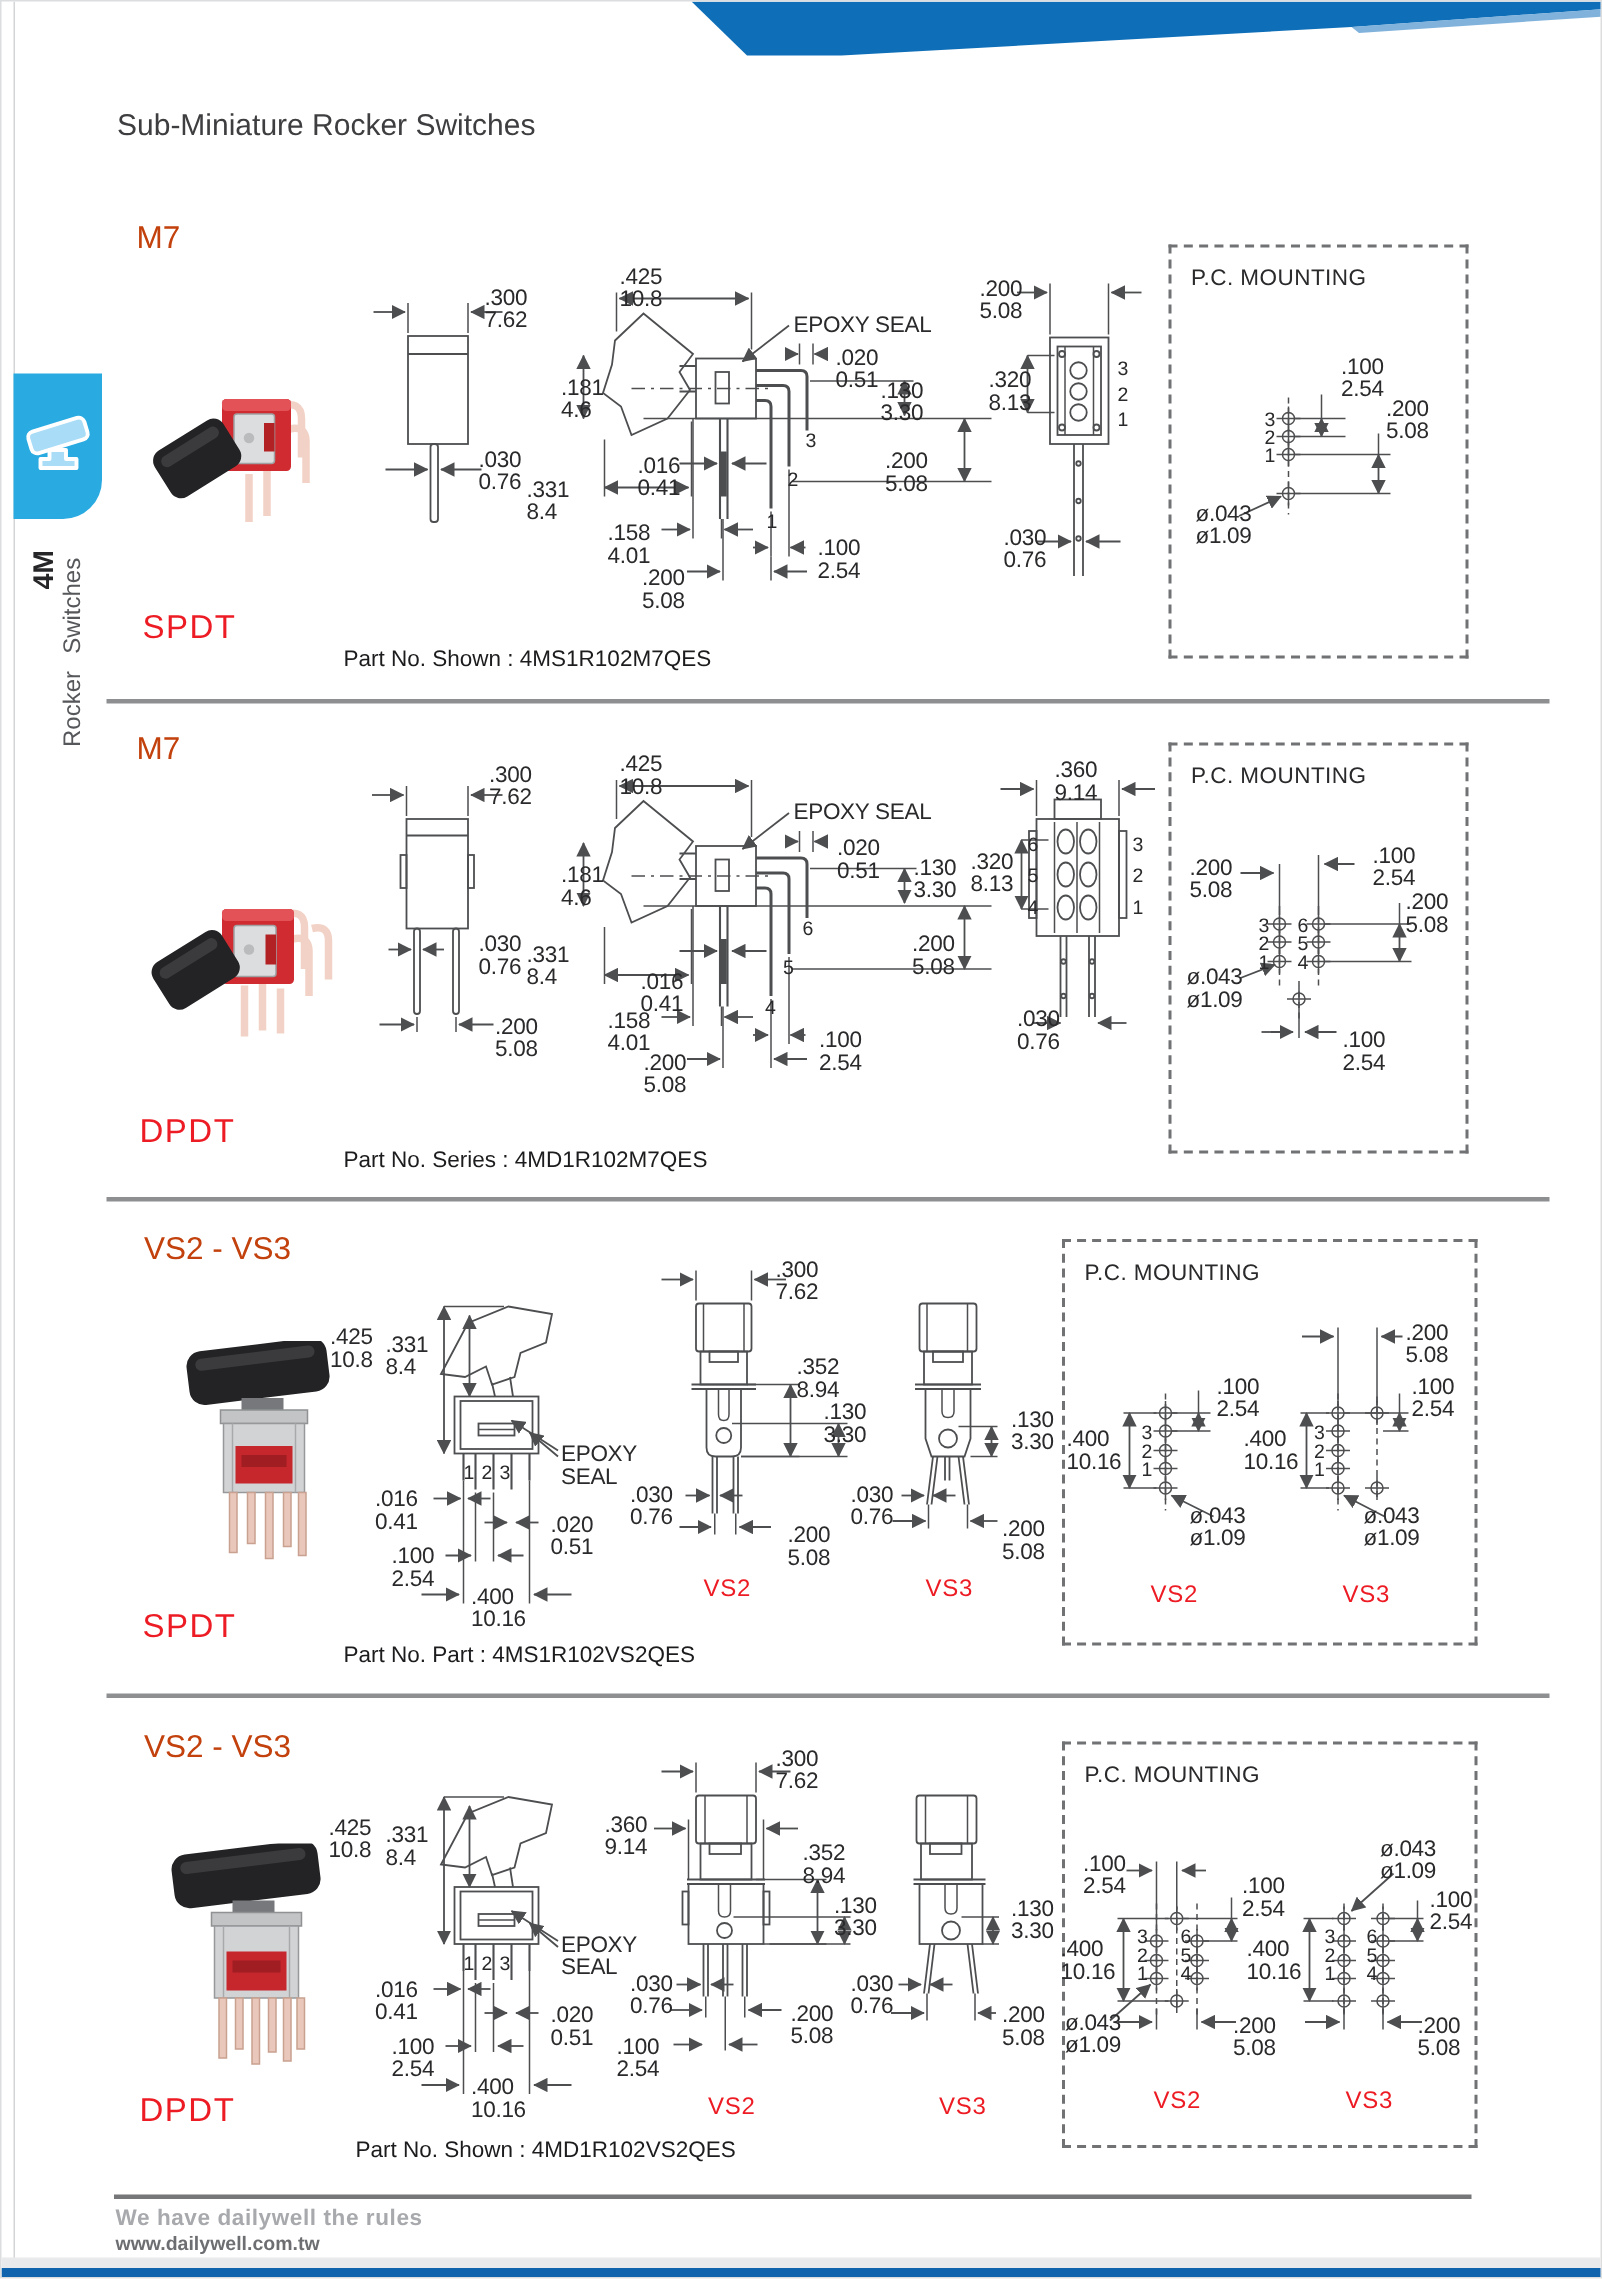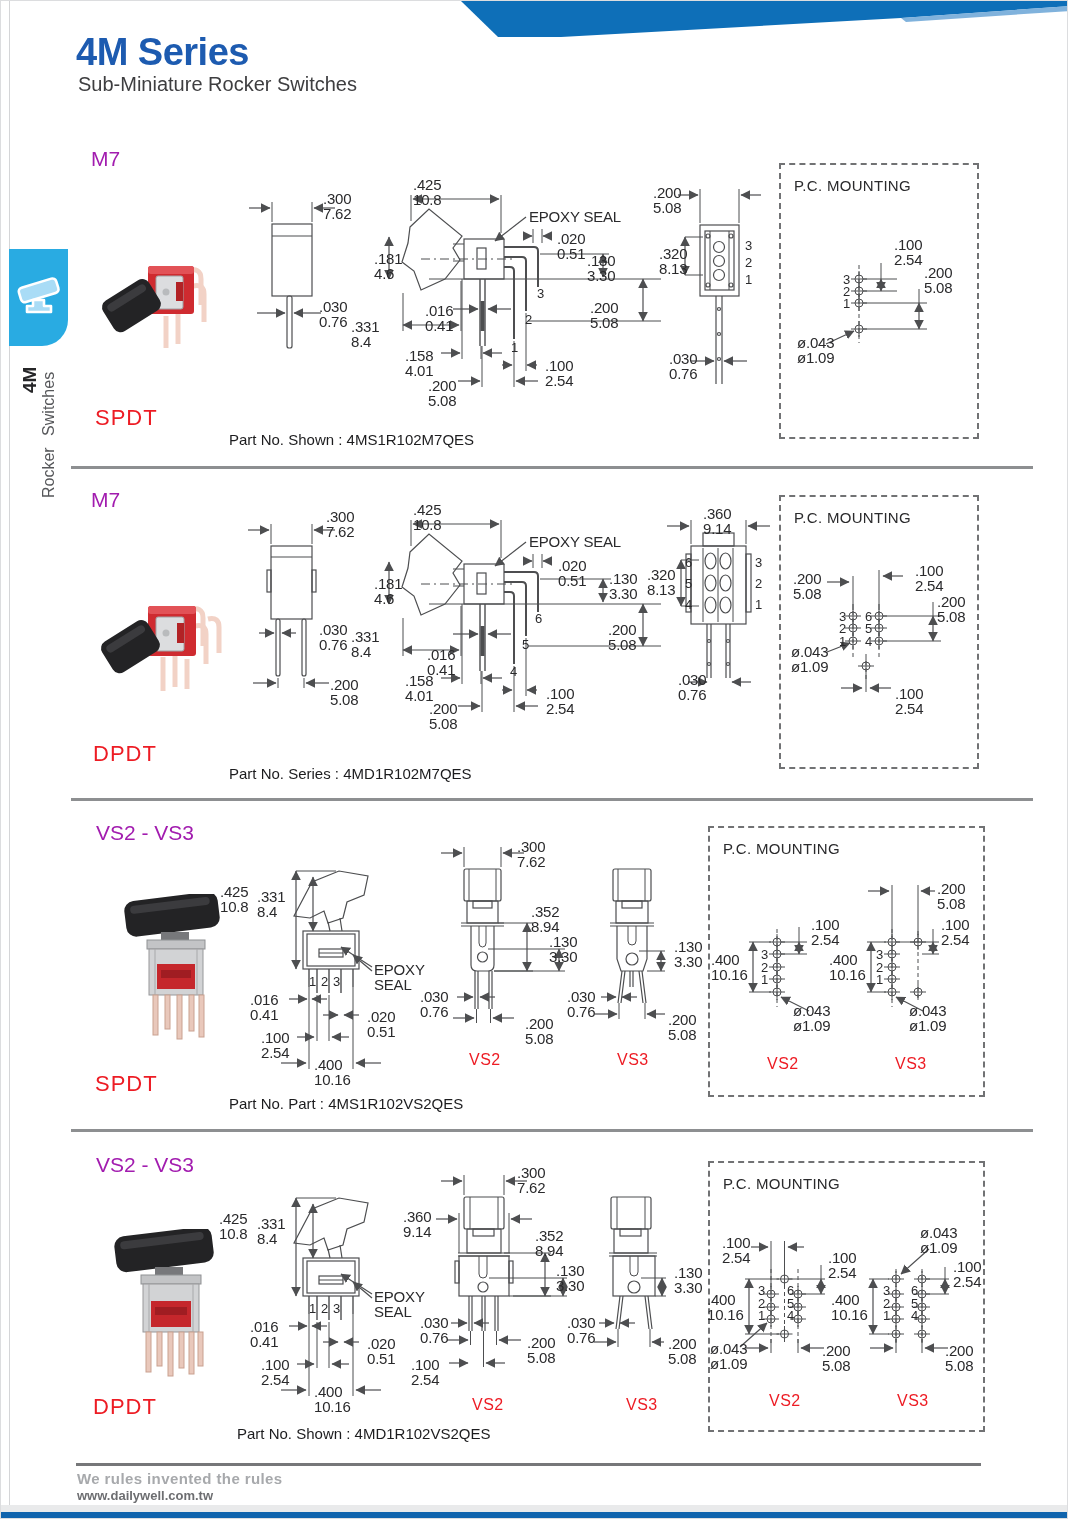--- a/index.html
+++ b/index.html
@@ -7,21 +7,21 @@
         font-family:"Liberation Sans",sans-serif;overflow:hidden;border:1px solid #dcdddf;box-sizing:border-box;}
   .abs{position:absolute;}
   .edge{position:absolute;left:8px;top:0;width:1px;height:1519px;background:#d4d5d7;}
   .title{position:absolute;left:75px;top:30px;font-size:38px;font-weight:bold;color:#1d5bb0;letter-spacing:-0.5px;}
   .subtitle{position:absolute;left:77px;top:72px;font-size:20px;color:#3e3e40;}
   .tab{position:absolute;left:8px;top:248px;width:59px;height:97px;background:#29abe2;border-radius:0 0 26px 0;}
   .vtext{position:absolute;transform:rotate(-90deg);transform-origin:0 0;white-space:nowrap;}
   .v4m{left:18px;top:392px;font-size:19px;font-weight:bold;color:#262628;}
   .vrocker{left:39px;top:497px;font-size:16px;color:#56575a;word-spacing:7px;}
   .hr{position:absolute;left:70px;width:962px;height:3px;background:#8d8f91;}
-  .model{position:absolute;font-size:21px;color:#a21caf;}
+  .model{position:absolute;font-size:21px;color:#c2410c;}
   .pole{position:absolute;font-size:22px;color:#ed1c24;letter-spacing:1px;}
   .part{position:absolute;font-size:15px;color:#1c1c1e;}
   .pcbox{position:absolute;border:2px dashed #717274;box-sizing:border-box;}
   .pctitle{position:absolute;left:13px;top:12px;font-size:15px;color:#2a2a2c;letter-spacing:0.3px;}
   .sec{position:absolute;width:920px;}
   .sec svg.draw{position:absolute;left:0;top:0;}
   .dim{position:absolute;font-size:15px;line-height:1.03;color:#2a2a2c;white-space:pre-line;letter-spacing:-0.2px;}
   .pin{position:absolute;font-size:13px;line-height:1;color:#2a2a2c;}
   .rlabel{position:absolute;font-size:16px;color:#ed1c24;letter-spacing:0.5px;}
   .slogan{position:absolute;left:76px;top:1469px;font-size:15px;font-weight:bold;color:#a7a9ac;letter-spacing:0.4px;}
@@ -35,21 +35,20 @@
 <body>
 
 <div class="page">
 
   <svg class="abs" style="left:0;top:0" width="1068" height="42" viewBox="0 0 1068 42">
     <polygon points="460,0 1068,0 1068,5 900,17 560,36 497,36" fill="#0e6fb8"></polygon>
     <polygon points="900,17 1068,5 1068,10 905,21" fill="#6aa5d6" opacity="0.85"></polygon>
   </svg>
   <div class="edge"></div>
 
-  <div class="title">4M Series</div>
   <div class="subtitle">Sub-Miniature Rocker Switches</div>
 
   <div class="tab">
     <svg class="abs" style="left:7px;top:24px" width="46" height="48" viewBox="0 0 46 48">
       <g fill="#a9dcf6" stroke="#fff" stroke-width="2.6" stroke-linejoin="round">
         <rect x="3" y="10" width="39" height="15" rx="4" transform="rotate(-17 22 17)"></rect>
         <path d="M17,27 h11 v6 h7 v6 H11 v-6 h6 z"></path>
       </g>
     </svg>
   </div>
@@ -871,18 +870,18 @@
     <div class="pin" style="left:802px;top:133px">3</div>
     <div class="pin" style="left:802px;top:146px">2</div>
     <div class="pin" style="left:802px;top:158px">1</div>
     <div class="pin" style="left:830px;top:133px">6</div>
     <div class="pin" style="left:830px;top:146px">5</div>
     <div class="pin" style="left:830px;top:158px">4</div>
     <div class="rlabel" style="left:816px;top:241px">VS3</div>
   </div>
 
   <div class="footline"></div>
-  <div class="slogan">We rules invented the rules</div>
+  <div class="slogan">We have dailywell the rules</div>
   <div class="website">www.dailywell.com.tw</div>
   <div class="graybar"></div>
   <div class="bluebar"></div>
 
 </div>
 
 </body></html>

